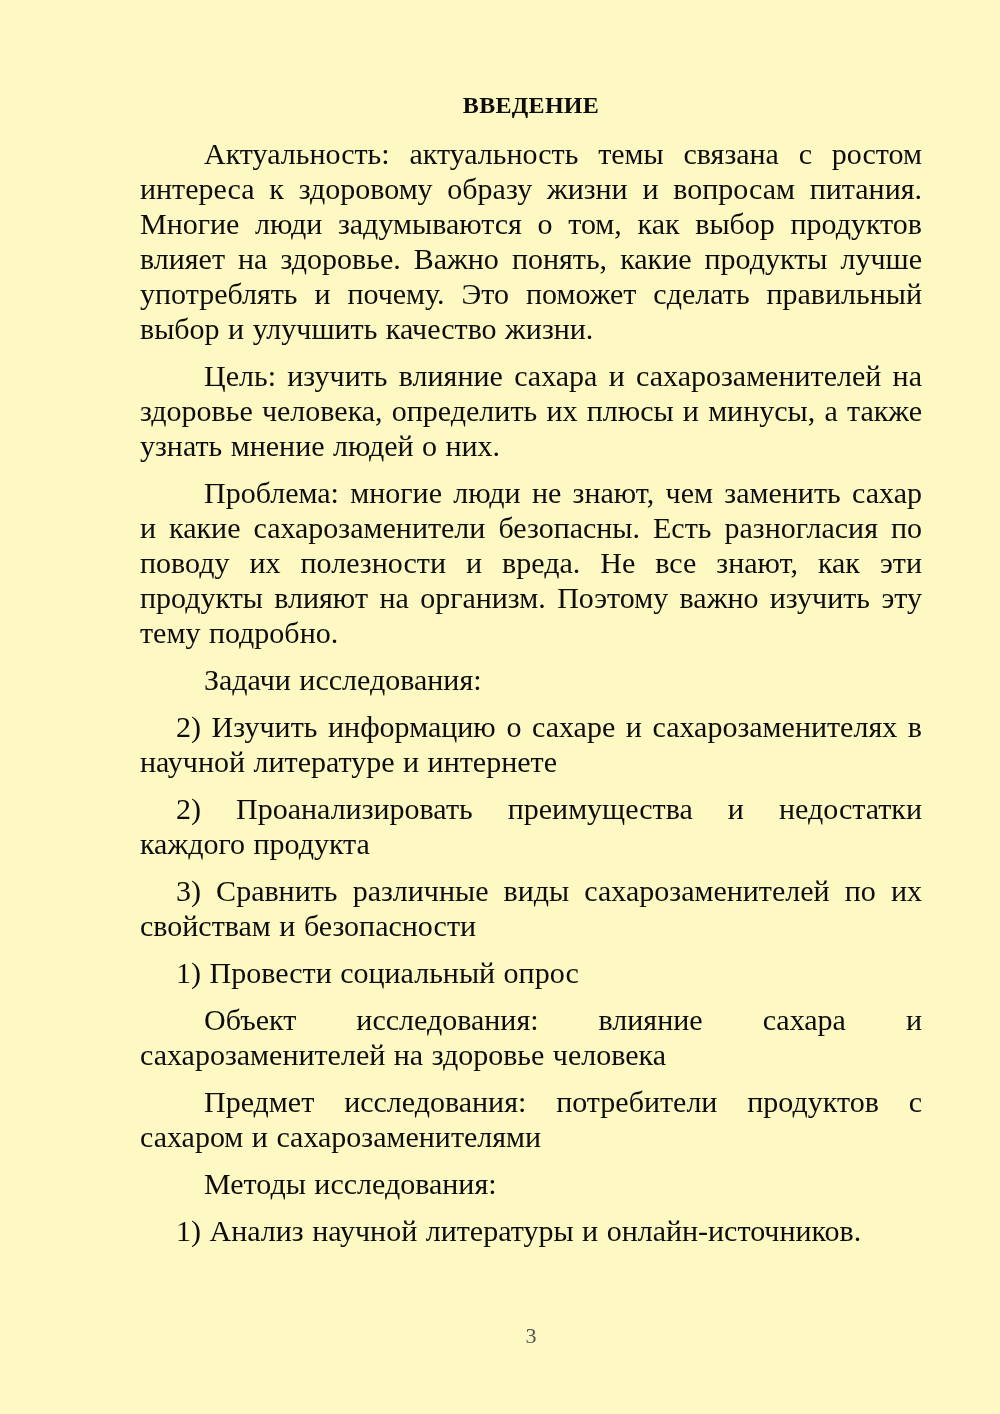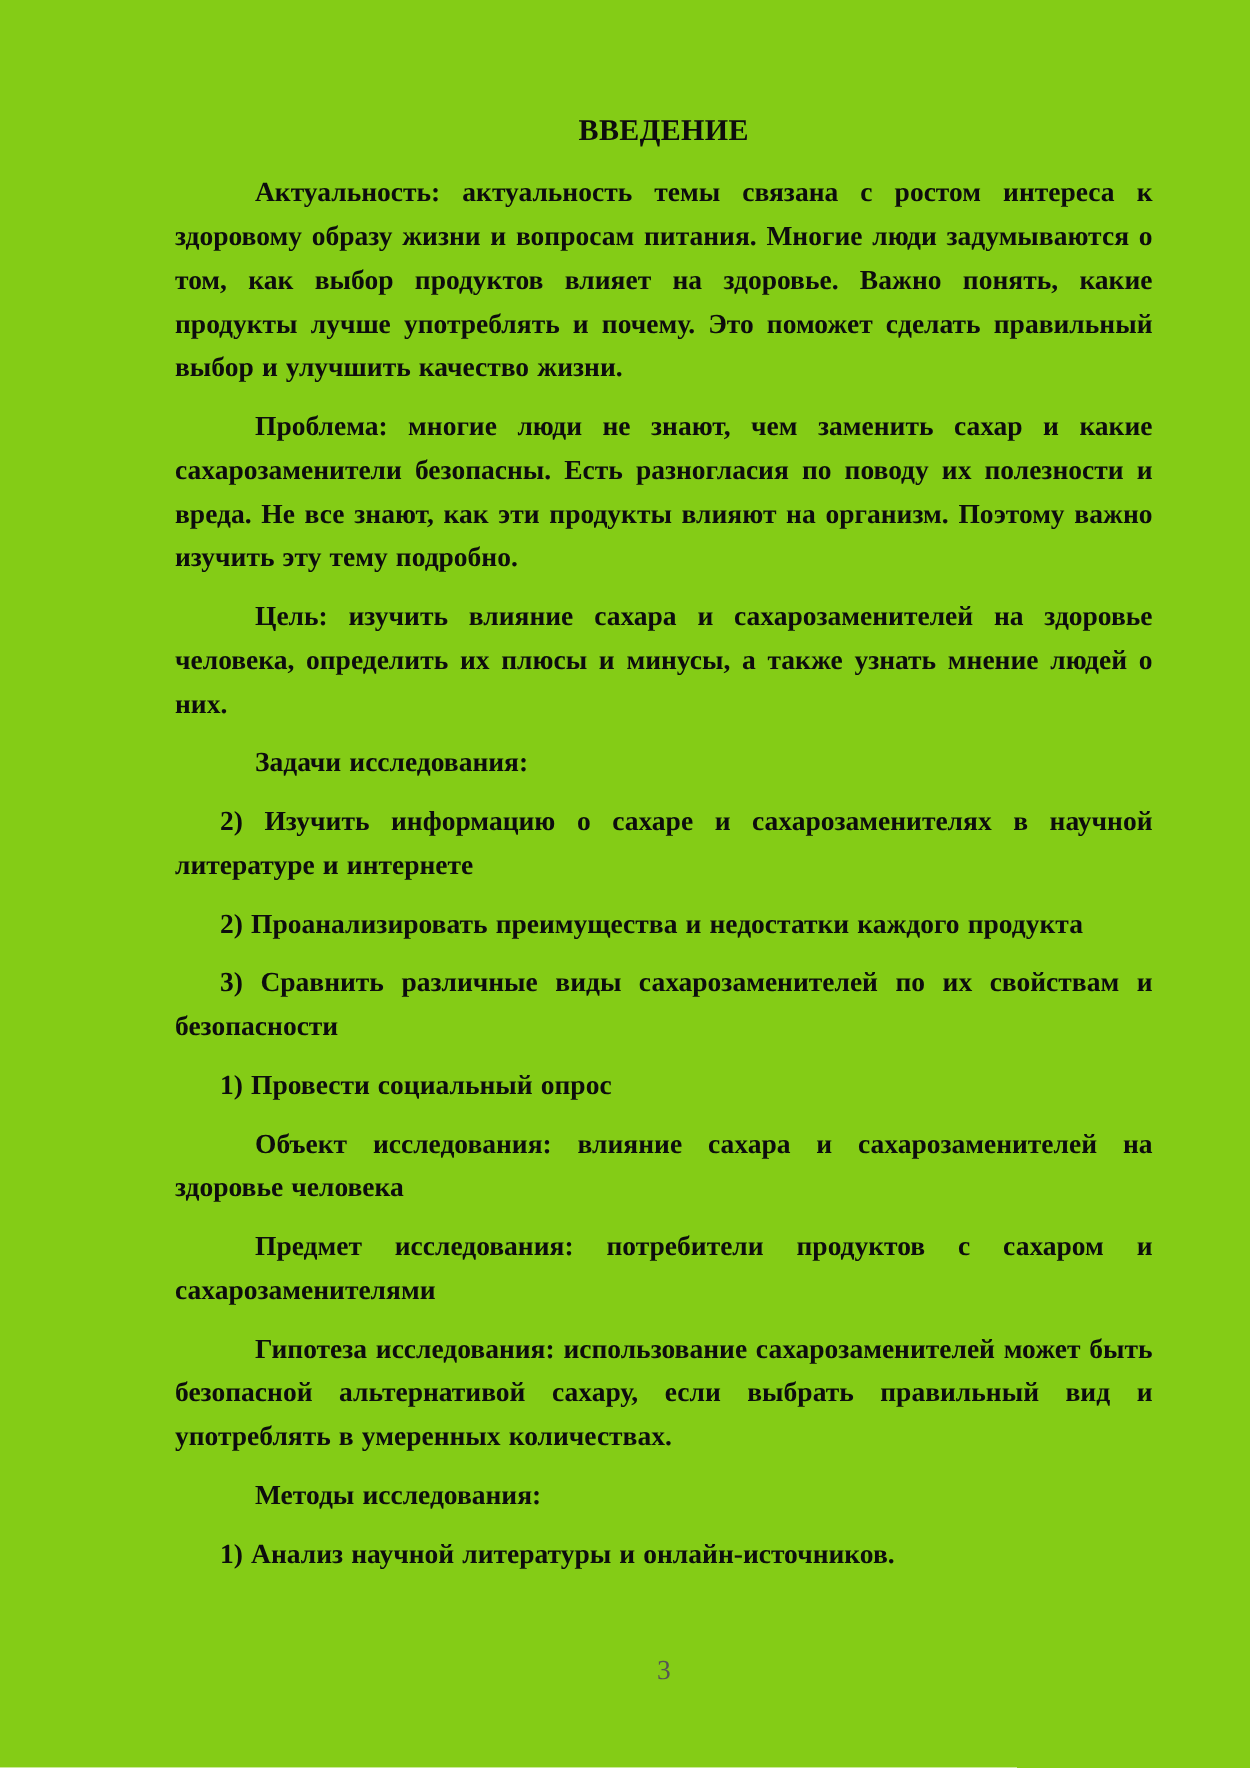--- a/index.html
+++ b/index.html
@@ -4,43 +4,42 @@
 <style>
   html, body {
     margin: 0;
     padding: 0;
     background: #ffffff;
   }
   .page {
     position: relative;
     width: 1000px;
     height: 1414px;
-    background: #84cc16;
+    background: #fef9c3;
     box-sizing: border-box;
     padding: 88px 78px 0 140px;
     font-family: "Liberation Serif", "DejaVu Serif", serif;
     color: #0d0d0d;
     overflow: hidden;
   }
   .doc-title {
     font-size: 24px;
     line-height: 35px;
     font-weight: bold;
     text-align: center;
     margin: 0 0 13px 0;
     letter-spacing: 0.3px;
   }
   .block {
-    font-size: 22px;
+    font-size: 30px;
     line-height: 35px;
     margin: 0 0 12px 0;
     text-align: justify;
     text-align-last: left;
     word-spacing: 1px;
-    font-weight: bold;
   }
   .para {
     text-indent: 64px;
   }
   .list-item {
     text-indent: 36px;
   }
   .page-number {
     position: absolute;
     top: 1322px;
@@ -54,40 +53,39 @@
 </style>
 </head>
 <body>
 
 <div class="page">
 
   <h1 class="doc-title">ВВЕДЕНИЕ</h1>
 
   <p class="block para">Актуальность: актуальность темы связана с ростом интереса к здоровому образу жизни и вопросам питания. Многие люди задумываются о том, как выбор продуктов влияет на здоровье. Важно понять, какие продукты лучше употреблять и почему. Это поможет сделать правильный выбор и улучшить качество жизни.</p>
 
+  <p class="block para">Цель: изучить влияние сахара и сахарозаменителей на здоровье человека, определить их плюсы и минусы, а также узнать мнение людей о них.</p>
+
   <p class="block para">Проблема: многие люди не знают, чем заменить сахар и какие сахарозаменители безопасны. Есть разногласия по поводу их полезности и вреда. Не все знают, как эти продукты влияют на организм. Поэтому важно изучить эту тему подробно.</p>
-
-  <p class="block para">Цель: изучить влияние сахара и сахарозаменителей на здоровье человека, определить их плюсы и минусы, а также узнать мнение людей о них.</p>
 
   <p class="block para">Задачи исследования:</p>
 
   <p class="block list-item">2) Изучить информацию о сахаре и сахарозаменителях в научной литературе и интернете</p>
 
   <p class="block list-item">2) Проанализировать преимущества и недостатки каждого продукта</p>
 
   <p class="block list-item">3) Сравнить различные виды сахарозаменителей по их свойствам и безопасности</p>
 
   <p class="block list-item">1) Провести социальный опрос</p>
 
 
   <p class="block para">Объект исследования: влияние сахара и сахарозаменителей на здоровье человека</p>
 
   <p class="block para">Предмет исследования: потребители продуктов с сахаром и сахарозаменителями</p>
 
-  <p class="block para">Гипотеза исследования: использование сахарозаменителей может быть безопасной альтернативой сахару, если выбрать правильный вид и употреблять в умеренных количествах.</p>
 
   <p class="block para">Методы исследования:</p>
 
   <p class="block list-item">1) Анализ научной литературы и онлайн-источников.</p>
 
   <div class="page-number">3</div>
 
 </div>
 
 </body></html>

